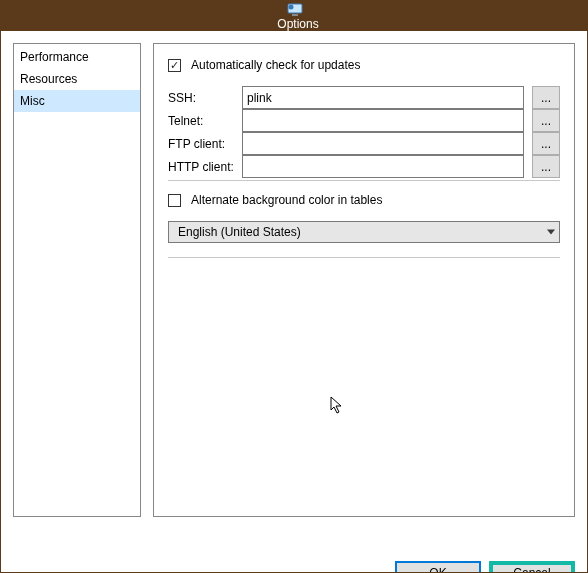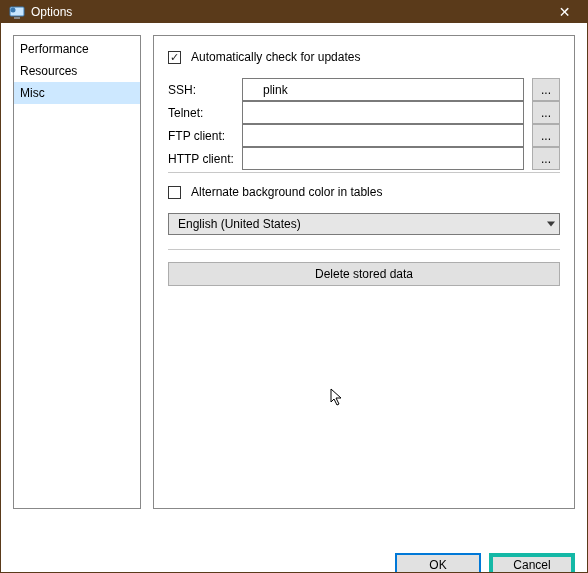--- a/index.html
+++ b/index.html
@@ -8,26 +8,27 @@
     font-family: "Segoe UI", Tahoma, sans-serif;
     font-size: 12px;
     background: #fff;
     color: #000;
     width: 588px;
     height: 573px;
     overflow: hidden;
     border: 1px solid #5a3a1a;
   }
   .titlebar {
-    height: 22px;
+    height: 30px;
     background: #5a3a1a;
     color: #fff;
     display: flex;
     align-items: center;
     padding: 0 0 0 8px;
+    flex-direction: column;
   }
   .titlebar .app-icon {
     width: 16px; height: 16px;
     margin-right: 6px;
     display: inline-block;
   }
   .titlebar .title { flex: 0 0 auto; font-size: 12px; }
   .titlebar .spacer { flex: 1; }
   .titlebar .close {
     width: 45px; height: 30px;
@@ -77,21 +78,21 @@
     line-height: 1;
     background: #fff;
   }
   .chk.checked::after { content: "✓"; color:#222; }
   .field-row { display: flex; align-items: center; margin-bottom: 0; }
   .field-label { width: 74px; }
   .field-input {
     flex: 1;
     height: 23px;
     border: 1px solid #7a7a7a;
-    padding: 2px 20px;
+    padding: 2px 4px;
     font-family: inherit;
     font-size: 12px;
     background: #fff;
   }
   .browse-btn {
     width: 28px; height: 23px;
     margin-left: 8px;
     border: 1px solid #adadad;
     background: #e1e1e1;
     font-family: inherit;
@@ -230,21 +231,20 @@
       <span>Alternate background color in tables</span>
     </div>
 
     <div class="dropdown">
       <span>English (United States)</span>
       <span class="arrow"></span>
     </div>
 
     <hr class="sep">
 
-    <button class="wide-btn">Delete stored data</button>
 
     <svg class="cursor" width="16" height="20" viewBox="0 0 16 20">
       <path d="M1 1 L1 14 L4 11 L7 17 L9 16 L6 10 L11 10 Z" fill="#fff" stroke="#000"></path>
     </svg>
   </div>
 </div>
 
 <div class="footer">
   <button class="dlg-btn default">OK</button>
   <button class="dlg-btn">Cancel</button>

